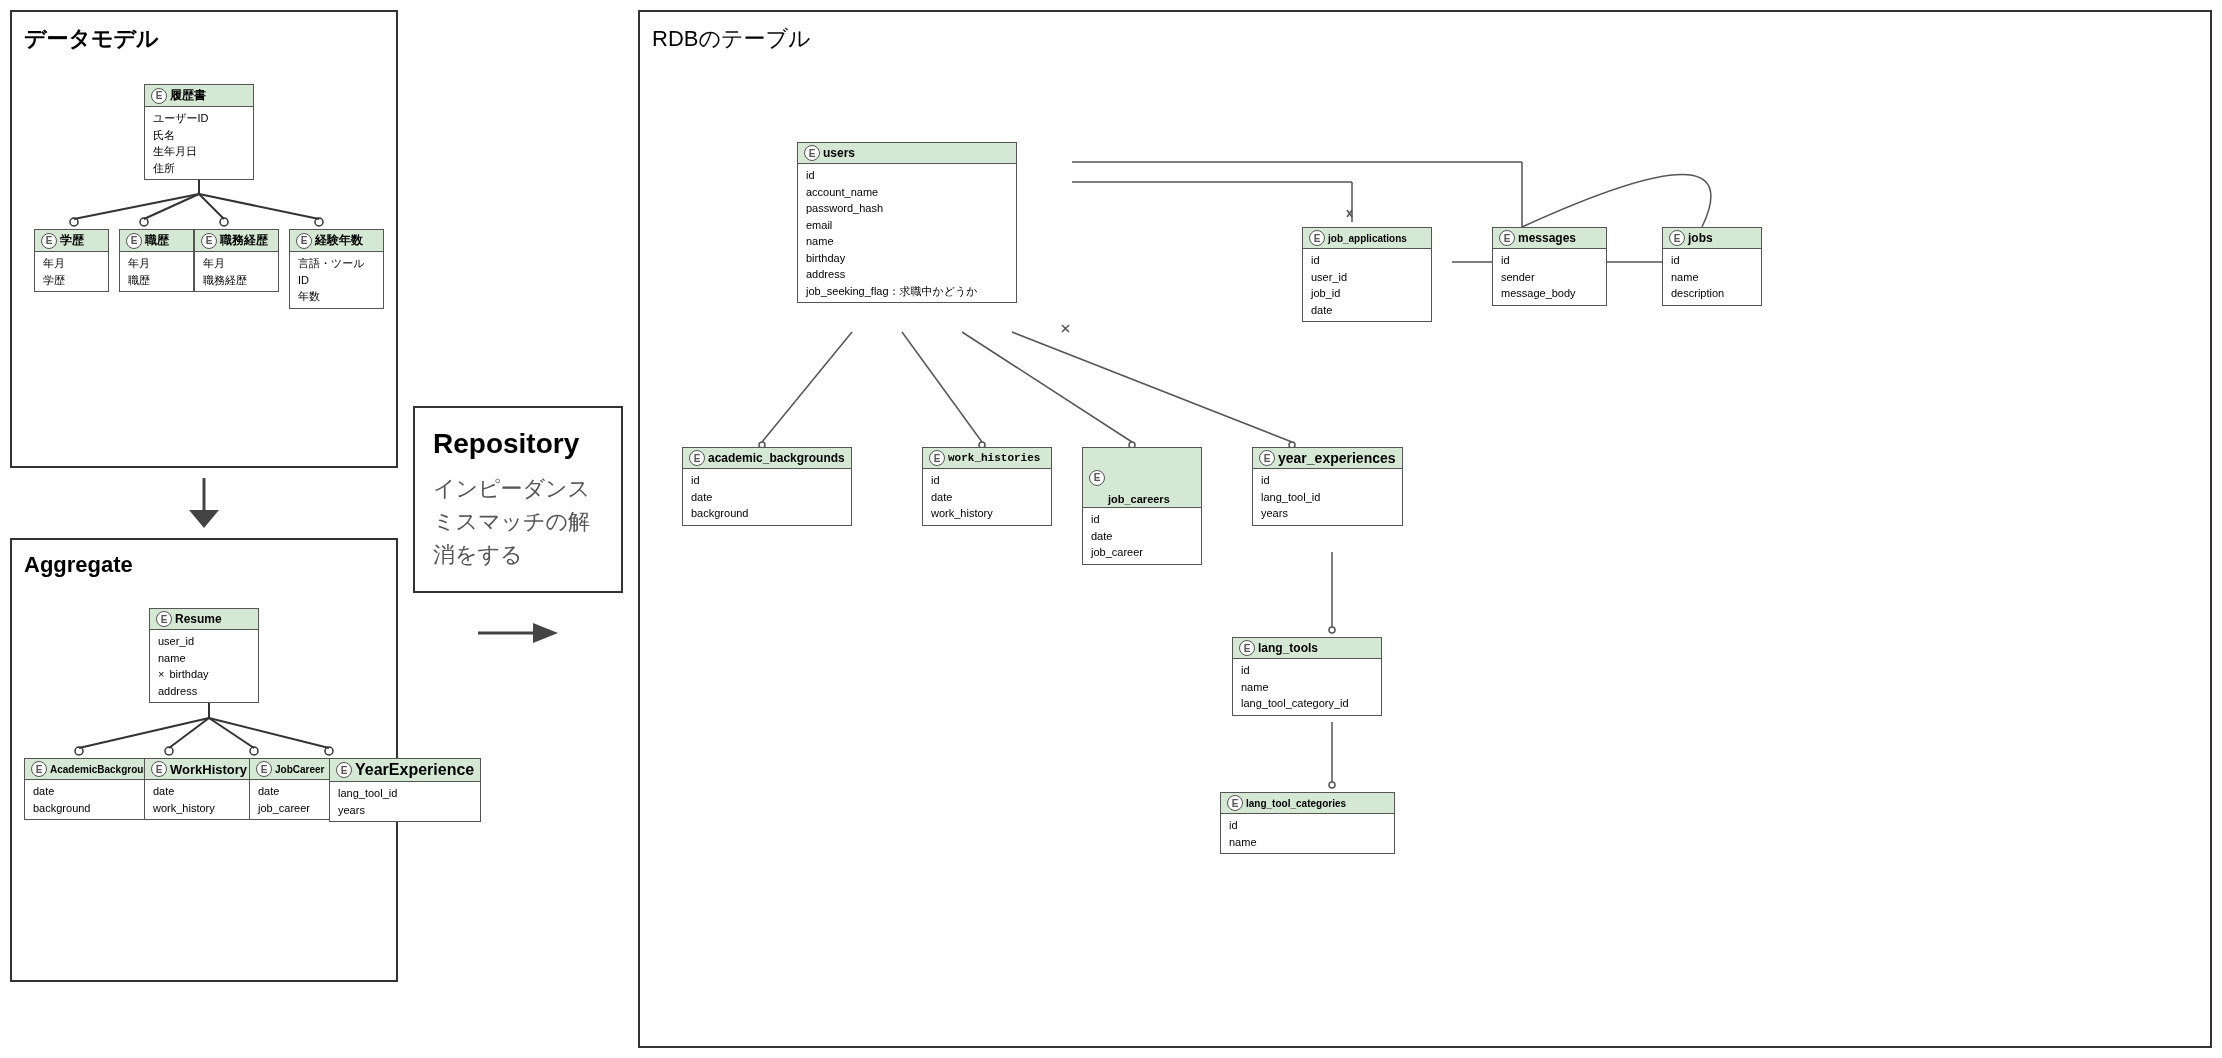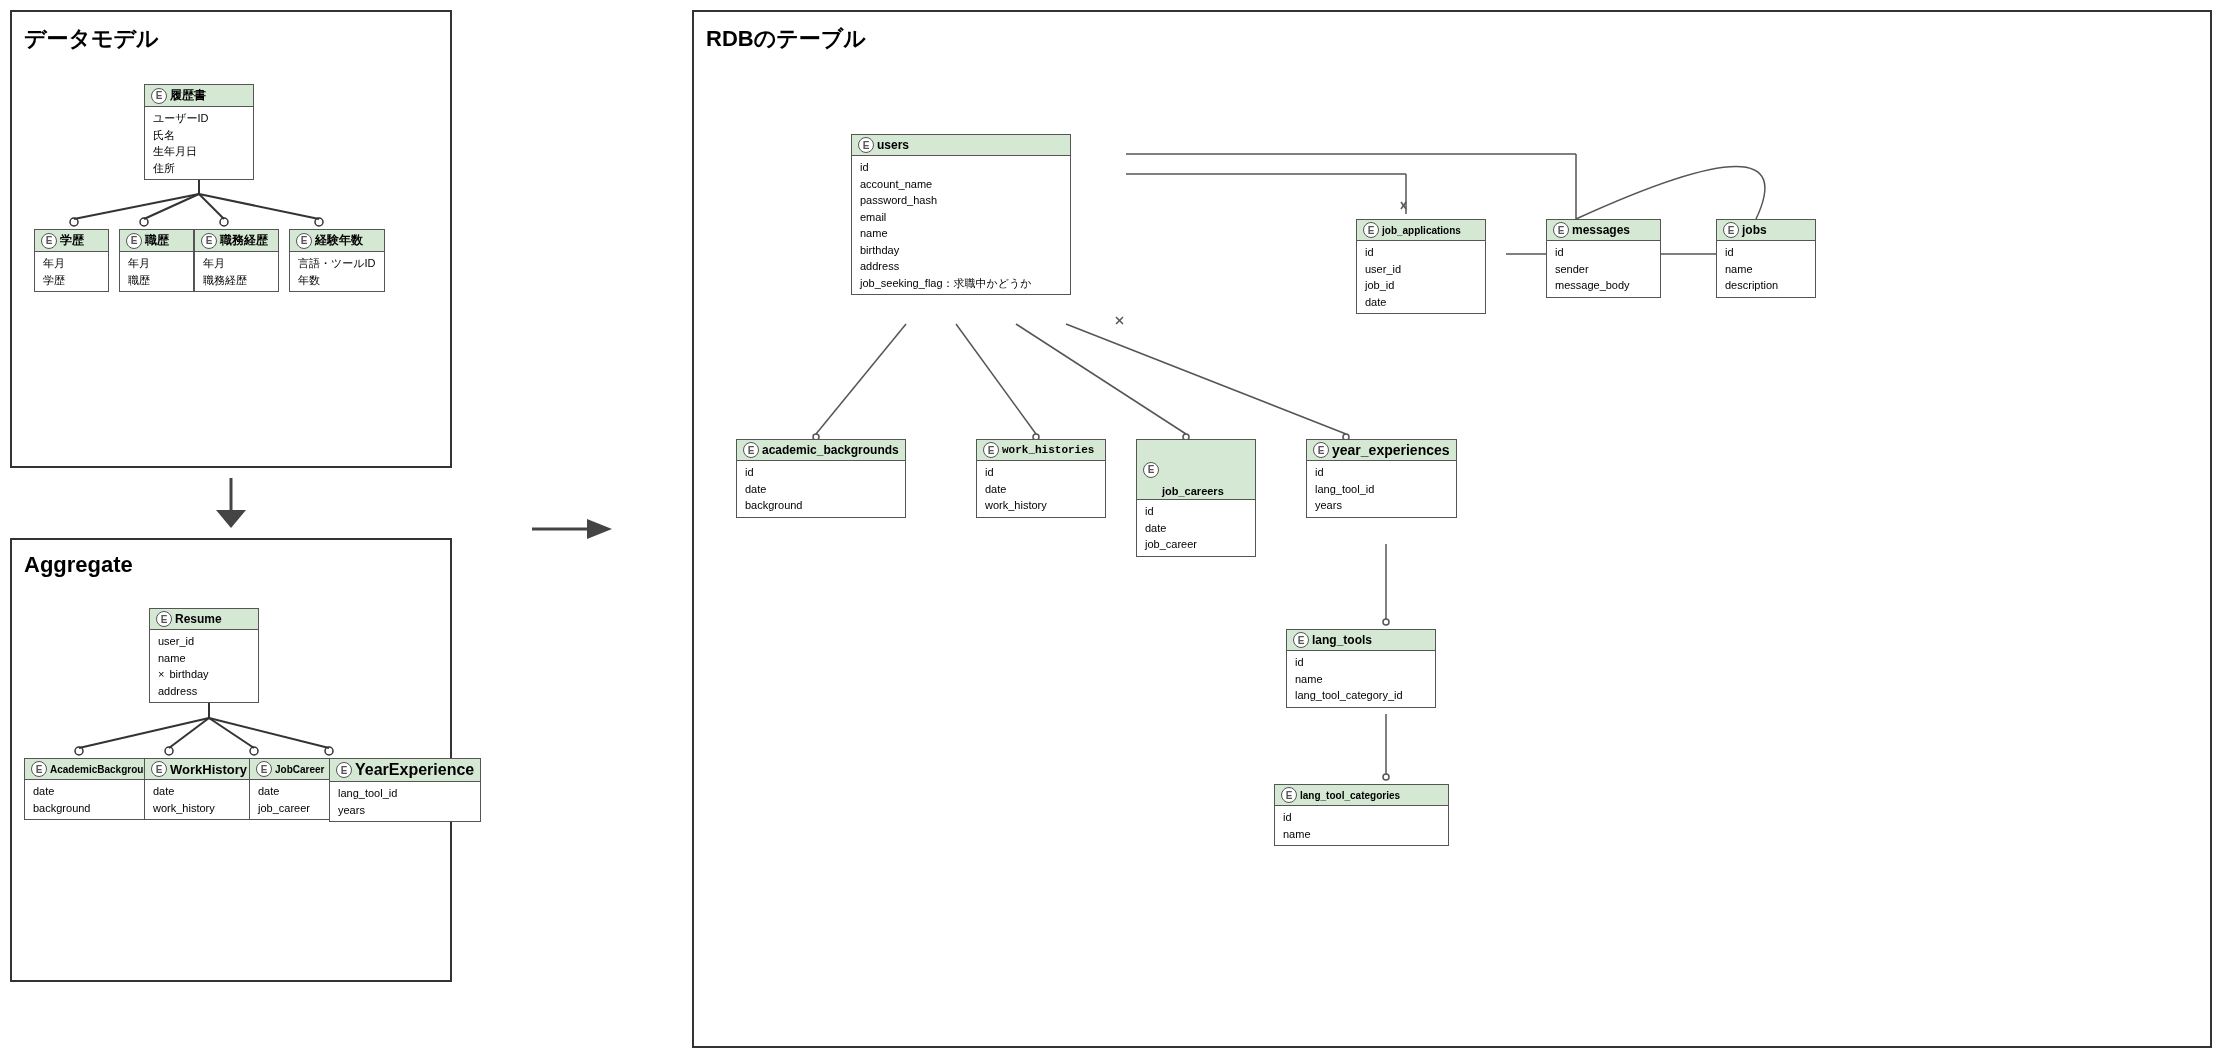--- a/index.html
+++ b/index.html
@@ -17,21 +17,21 @@
       width: 100%;
       height: 100%;
       padding: 10px;
       gap: 10px;
     }
     
     .left-panel {
       display: flex;
       flex-direction: column;
       gap: 10px;
-      width: 442px;
+      width: 388px;
       flex-shrink: 0;
     }
     .box {
       border: 2px solid #333;
       padding: 12px;
       background: #fff;
       position: relative;
     }
     .box-title {
       font-size: 22px;
@@ -125,21 +125,22 @@
     }
     
     .right-panel {
       flex: 1;
       position: relative;
       border: 2px solid #333;
       padding: 12px;
     }
     .right-title {
       font-size: 22px;
-      font-weight: bold;
+      font-weight: normal;
+      margin-bottom: 8px;
     }
     .rdb-container {
       position: relative;
       width: 100%;
       height: 900px;
     }
 
     
     .abs { position: absolute; }
 
@@ -295,20 +296,24 @@
           </div>
           <div class="entity-body">lang_tool_id<br>years</div>
         </div>
 
       </div>
     </div>
 
   </div>
 
   <div class="middle-panel">
+    <div class="repo-box">
+      <div class="repo-title">Repository</div>
+      <div class="repo-desc">インピーダンスミスマッチの解消をする</div>
+    </div>
 
     <div style="display:flex;align-items:center;justify-content:center;">
       <svg width="80" height="40">
         <line x1="0" y1="20" x2="60" y2="20" stroke="#444" stroke-width="3"></line>
         <polygon points="55,10 80,20 55,30" fill="#444"></polygon>
       </svg>
     </div>
   </div>
 
   <div class="right-panel">

